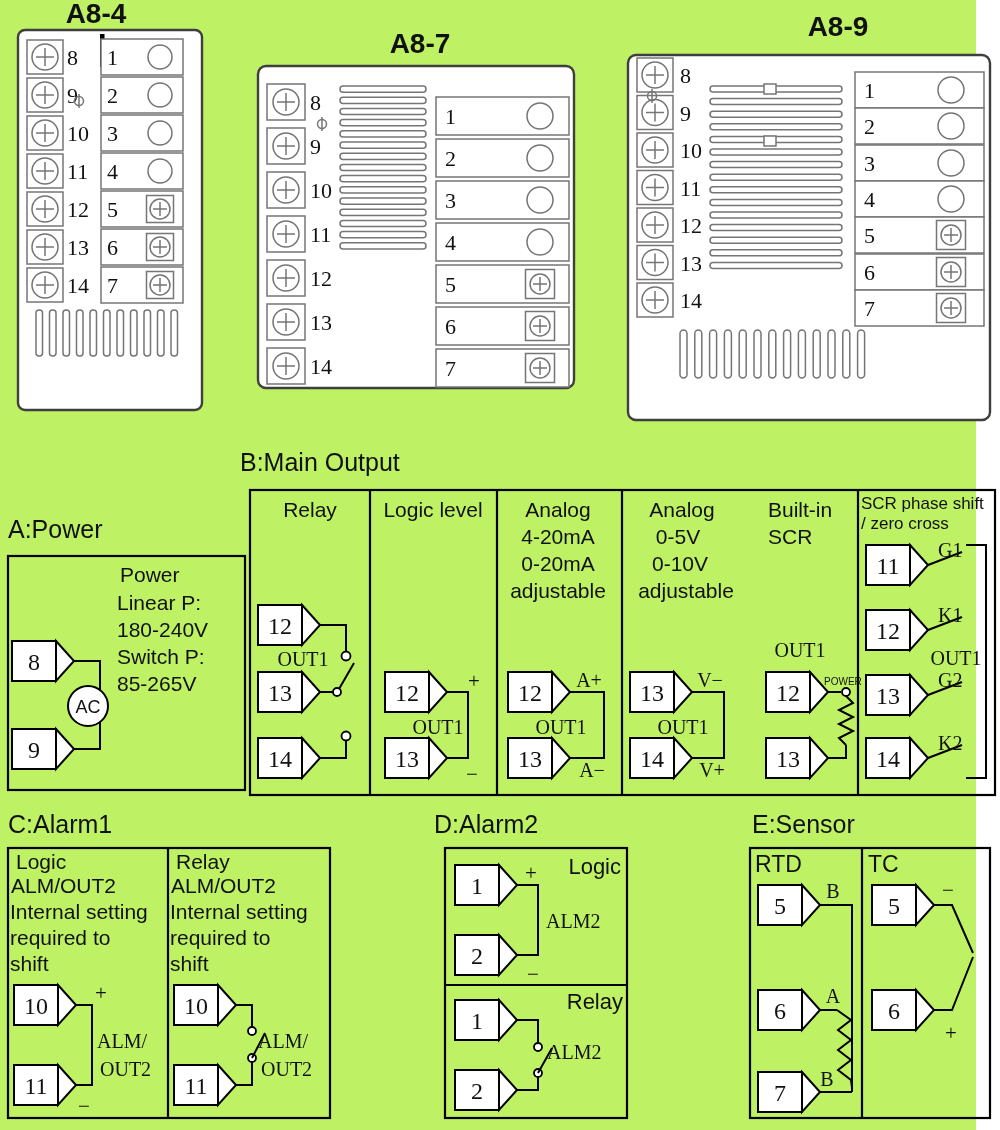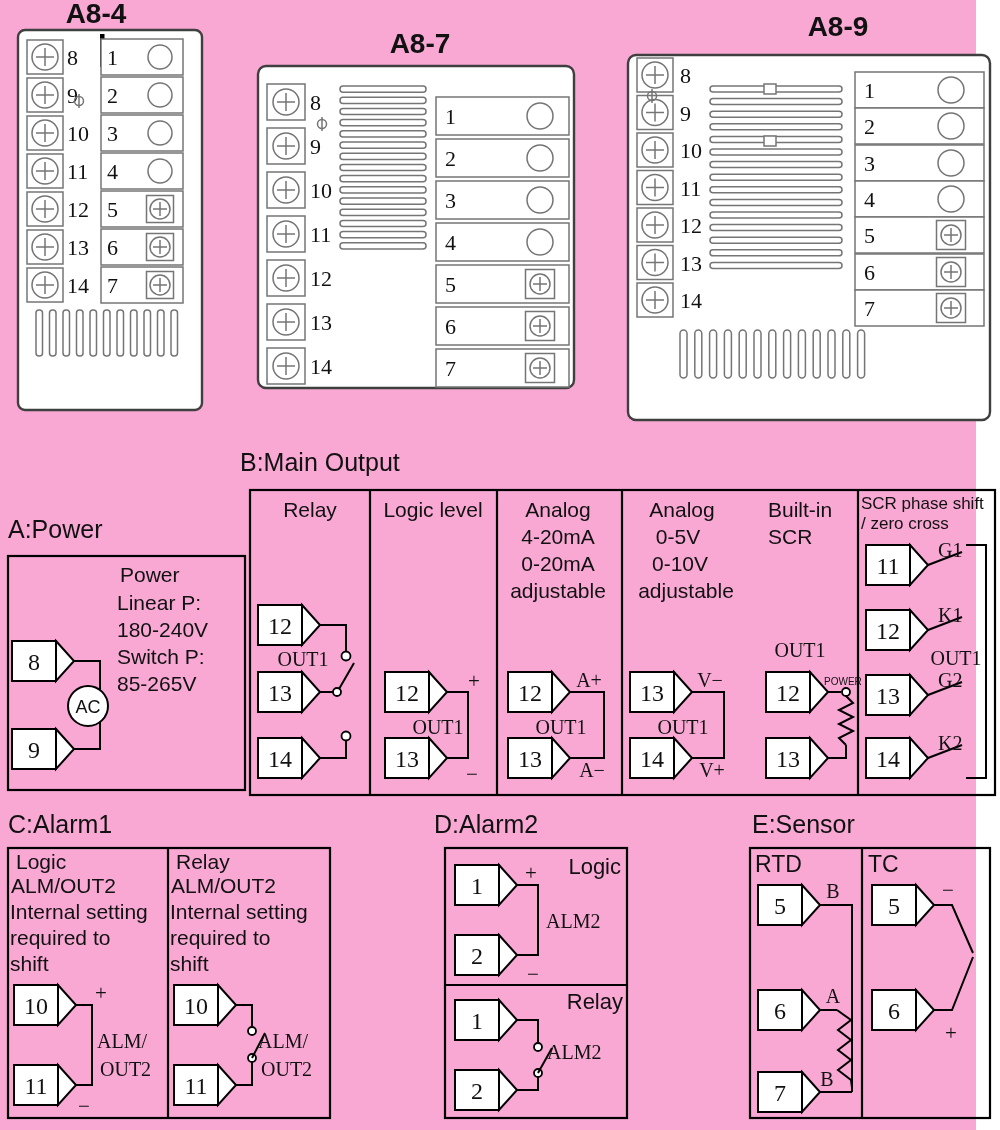--- a/index.html
+++ b/index.html
@@ -1,16 +1,16 @@
 <!DOCTYPE html>
 <html><head>
 <meta charset="utf-8">
 <style>
   html,body{margin:0;padding:0;background:#fff}
-  #stage{position:relative;width:976px;height:1130px;background:#f9a8d4;font-family:"Liberation Sans",sans-serif}
+  #stage{position:relative;width:976px;height:1130px;background:#bef264;font-family:"Liberation Sans",sans-serif}
   svg text{fill:#111}
   .mid{text-anchor:middle}
   .end{text-anchor:end}
   .title{font:700 28px "Liberation Sans",sans-serif}
   .sec{font:25px "Liberation Sans",sans-serif}
   .hdr{font:21px "Liberation Sans",sans-serif}
   .hdr2{font:22px "Liberation Sans",sans-serif}
   .hdrR{font:23px "Liberation Sans",sans-serif}
   .small{font:17px "Liberation Sans",sans-serif}
   .tiny{font:10px "Liberation Sans",sans-serif}

